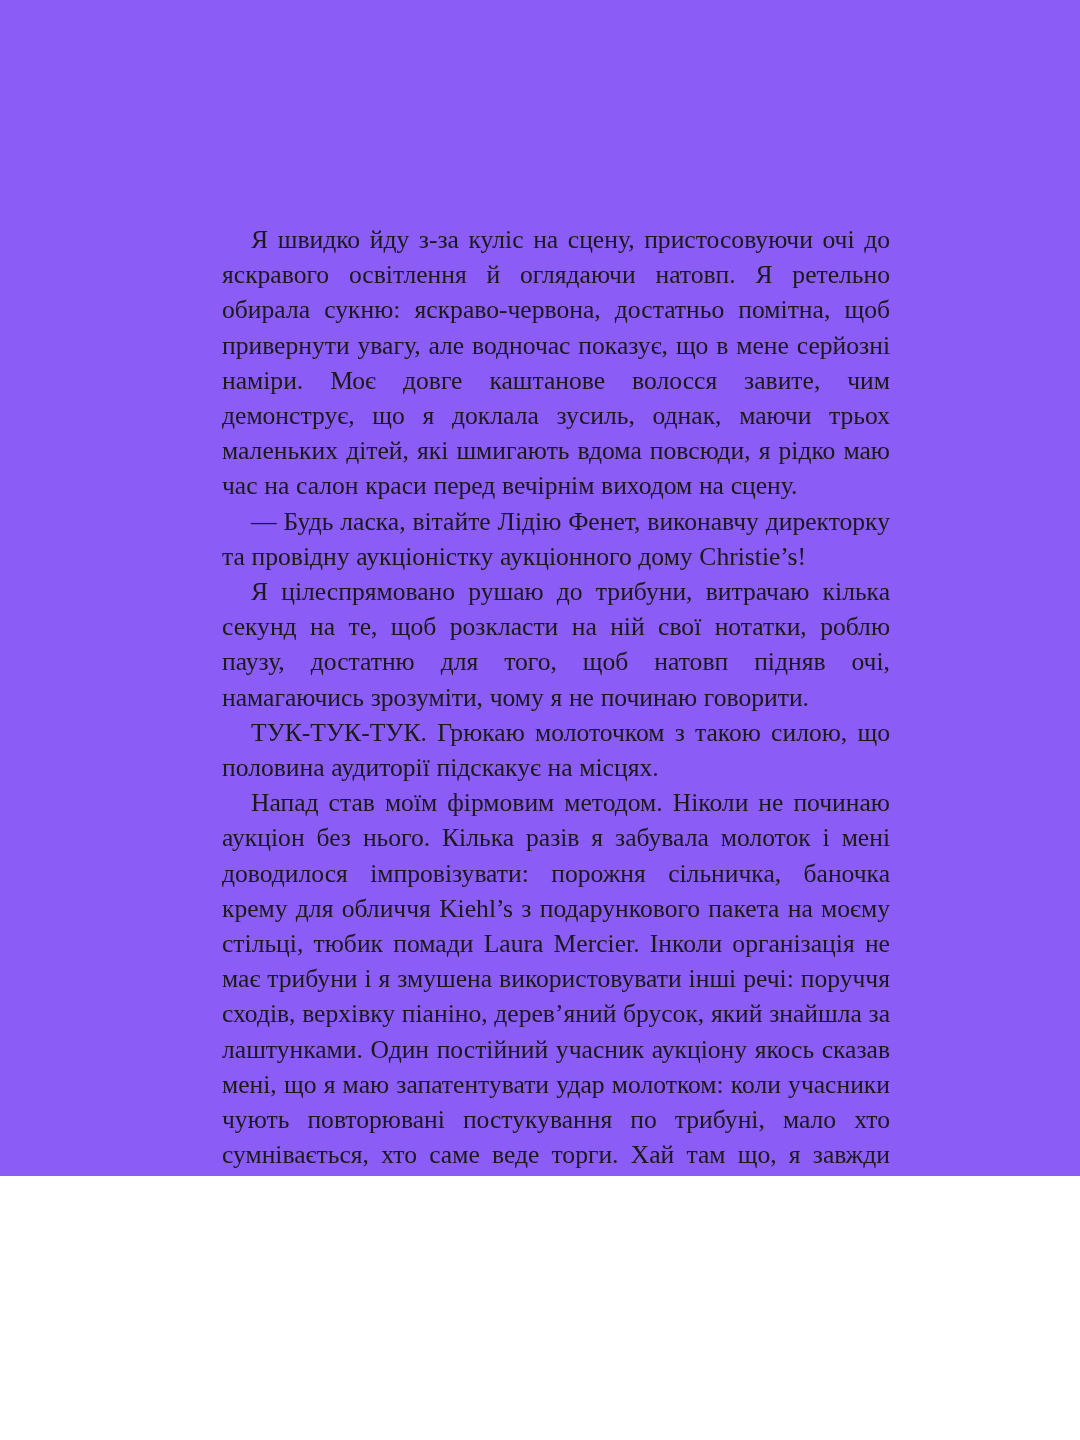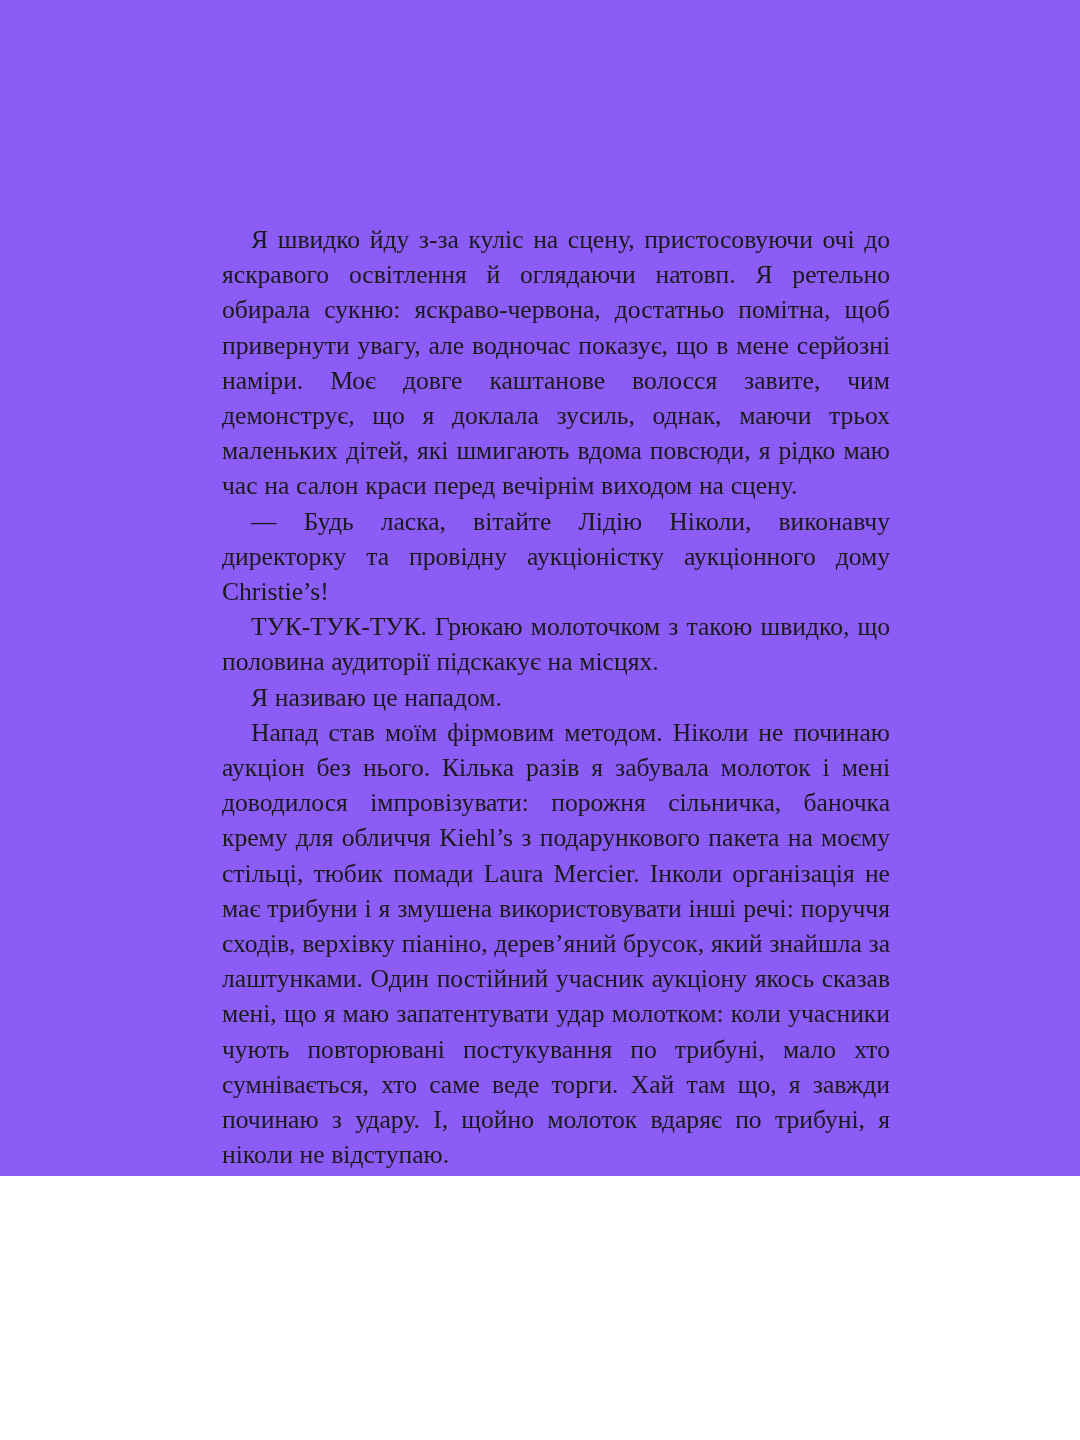--- a/index.html
+++ b/index.html
@@ -61,27 +61,27 @@
 <body>
 
 <div class="page">
 
   <div class="text-block">
 
     <p class="para">Я швидко йду з-за куліс на сцену, пристосовуючи очі до яскравого освітлення й оглядаючи натовп. Я ретельно обирала сукню: яскраво-червона, достатньо помітна, щоб привернути увагу, але водночас показує, що в мене серйозні наміри. Моє довге каштанове волосся завите, чим демонструє, що я доклала зусиль, однак, маючи трьох маленьких дітей, які шмигають вдома повсюди, я рідко маю час на салон краси перед вечірнім виходом на сцену.</p>
 
 
     <p class="para last-line-left">
-      <span>— Будь ласка, вітайте Лідію Ніколи, виконавчу директорку та провідну аукціоністку аукціонного дому </span><span class="it">Christie’s</span><span>!</span>
+      <span>— Будь ласка, вітайте Лідію Фенет, виконавчу директорку та провідну аукціоністку аукціонного дому </span><span class="it">Christie’s</span><span>!</span>
     </p>
 
+    <p class="para">Я цілеспрямовано рушаю до трибуни, витрачаю кілька секунд на те, щоб розкласти на ній свої нотатки, роблю паузу, достатню для того, щоб натовп підняв очі, намагаючись зрозуміти, чому я не починаю говорити.</p>
 
-    <p class="para last-line-left">ТУК-ТУК-ТУК. Грюкаю молоточком з такою швидко, що половина аудиторії підскакує на місцях.</p>
+    <p class="para last-line-left">ТУК-ТУК-ТУК. Грюкаю молоточком з такою силою, що половина аудиторії підскакує на місцях.</p>
 
-    <p class="para last-line-left">Я називаю це нападом.</p>
 
     <p class="para last-line-left">
       <span>Напад став моїм фірмовим методом. Ніколи не починаю аукціон без нього. Кілька разів я забувала молоток і мені доводилося імпровізувати: порожня сільничка, баночка крему для обличчя </span><span class="it">Kiehl’s</span><span> з подарункового пакета на моєму стільці, тюбик помади </span><span class="it">Laura Mercier</span><span>. Інколи організація не має трибуни і я змушена використовувати інші речі: поруччя сходів, верхівку піаніно, дерев’яний брусок, який знайшла за лаштунками. Один постійний учасник аукціону якось сказав мені, що я маю запатентувати удар молотком: коли учасники чують повторювані постукування по трибуні, мало хто сумнівається, хто саме веде торги. Хай там що, я завжди починаю з удару. І, щойно молоток вдаряє по трибуні, я ніколи не відступаю.</span>
     </p>
 
   </div>
 
   <div class="page-number">12</div>
 
 </div>

